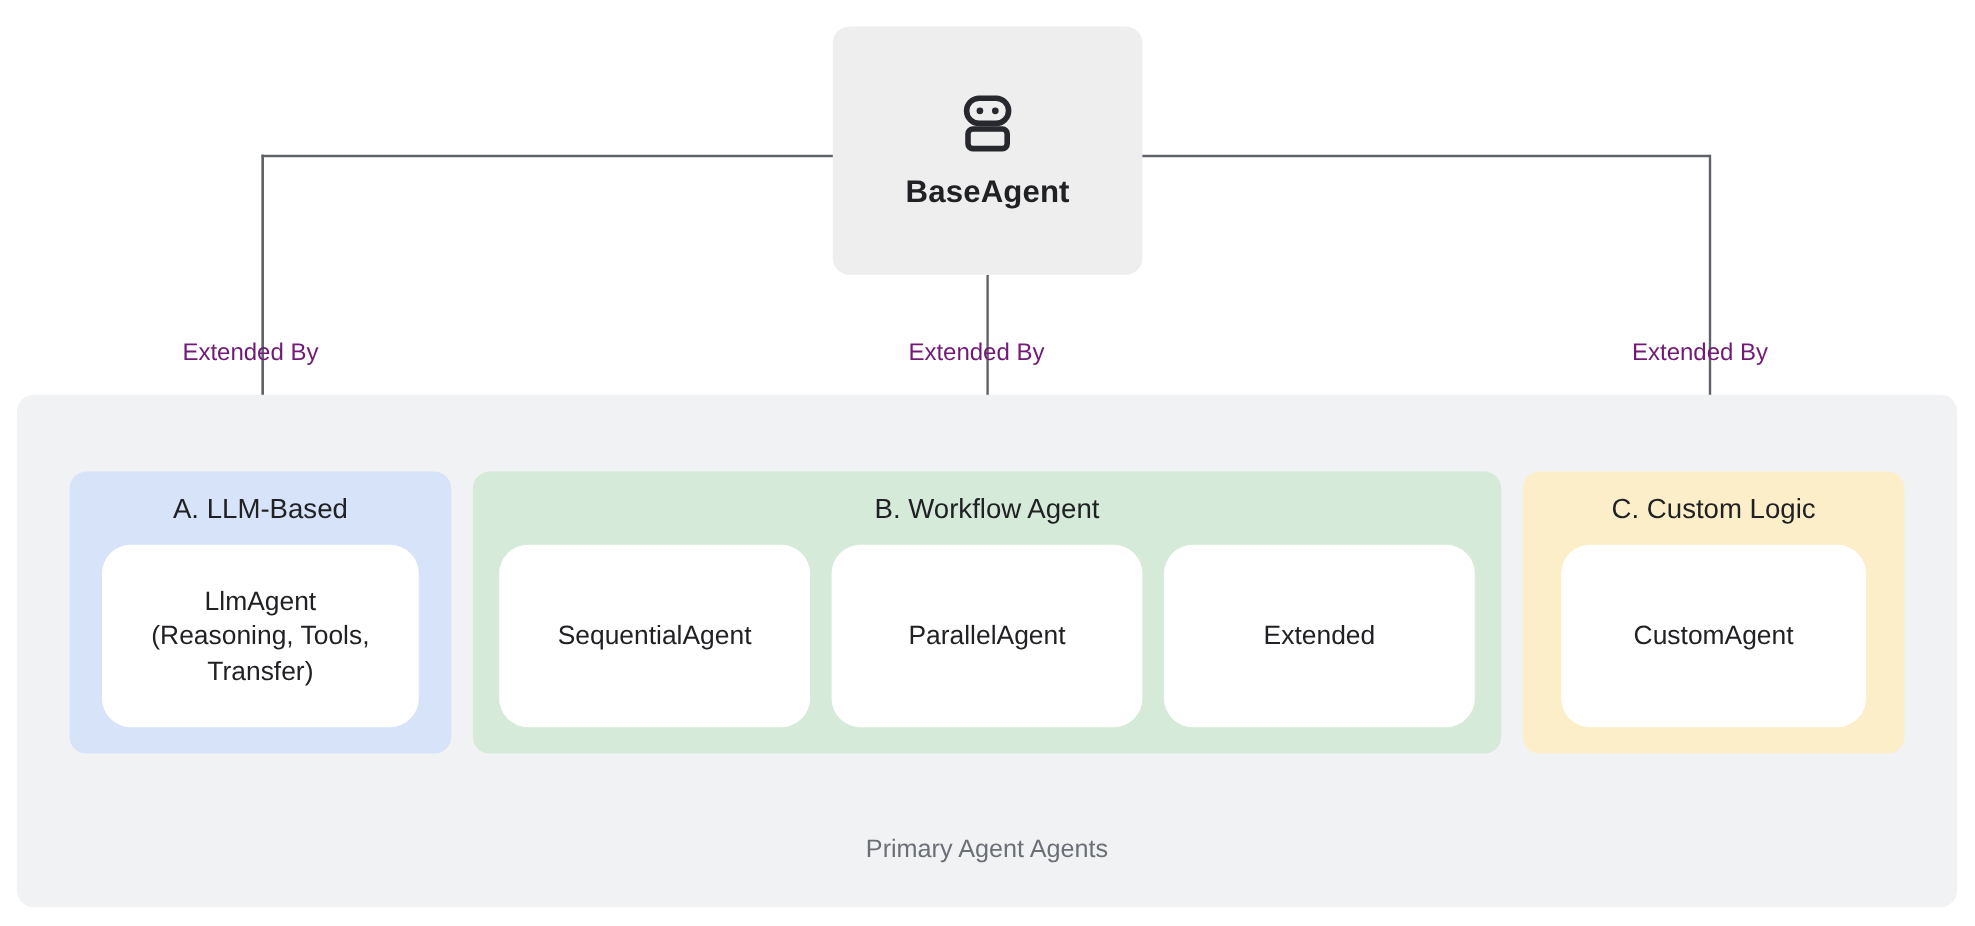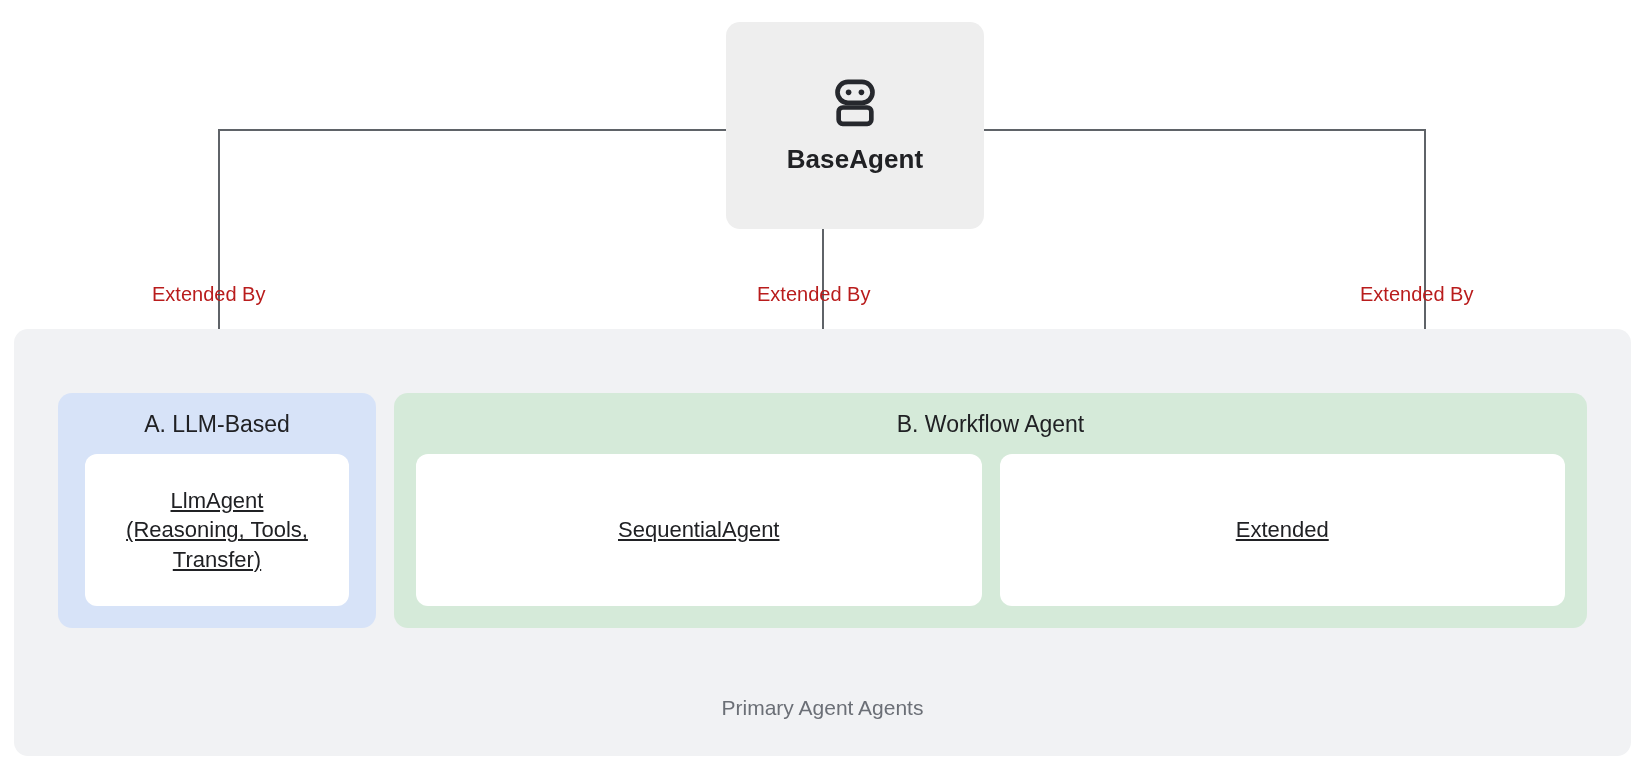--- a/index.html
+++ b/index.html
@@ -38,39 +38,38 @@
     top: 22px;
     width: 258px;
     height: 207px;
     background: #eeeeee;
     border-radius: 14px;
     display: flex;
     flex-direction: column;
     align-items: center;
     justify-content: center;
     gap: 12px;
-    margin-left: 32px;
   }
   .base-node .robot-icon {
     width: 56px;
     height: 56px;
     display: block;
   }
   .base-node .base-label {
     font-size: 26px;
     font-weight: bold;
     color: #202124;
     letter-spacing: 0.1px;
   }
 
   
   .edge-label {
     position: absolute;
     font-size: 20px;
-    color: #b91c1c;
+    color: #701a75;
     white-space: nowrap;
     background: transparent;
   }
   .edge-label.left  { left: 152px;  top: 283px; }
   .edge-label.mid   { left: 757px;  top: 283px; }
   .edge-label.right { left: 1360px; top: 283px; }
 
   
   .group-container {
     position: absolute;
@@ -122,33 +121,32 @@
   }
 
   .cards {
     display: flex;
     gap: 18px;
     width: 100%;
     justify-content: center;
   }
   .card {
     background: #ffffff;
-    border-radius: 12px;
+    border-radius: 24px;
     min-height: 152px;
     display: flex;
     align-items: center;
     justify-content: center;
     text-align: center;
     font-size: 22px;
     color: #202124;
     line-height: 1.32;
     padding: 10px 14px;
     box-sizing: border-box;
     flex: 1 1 0;
-    text-decoration: underline;
   }
   .panel.llm .card    { width: 264px; flex: 0 0 264px; }
   .panel.custom .card { width: 254px; flex: 0 0 254px; }
   .panel.workflow .card { flex: 1 1 0; }
 </style>
 </head>
 <body>
 
 <div id="stage">
 
@@ -195,23 +193,30 @@
         <div class="panel-title">A. LLM-Based</div>
         <div class="cards">
           <div class="card">LlmAgent<br>(Reasoning, Tools,<br>Transfer)</div>
         </div>
       </div>
 
       <div class="panel workflow">
         <div class="panel-title">B. Workflow Agent</div>
         <div class="cards">
           <div class="card">SequentialAgent</div>
+          <div class="card">ParallelAgent</div>
           <div class="card">Extended</div>
         </div>
       </div>
 
+      <div class="panel custom">
+        <div class="panel-title">C. Custom Logic</div>
+        <div class="cards">
+          <div class="card">CustomAgent</div>
+        </div>
+      </div>
 
     </div>
 
     <div class="group-caption">Primary Agent Agents</div>
   </div>
 
 </div>
 
 </body></html>

